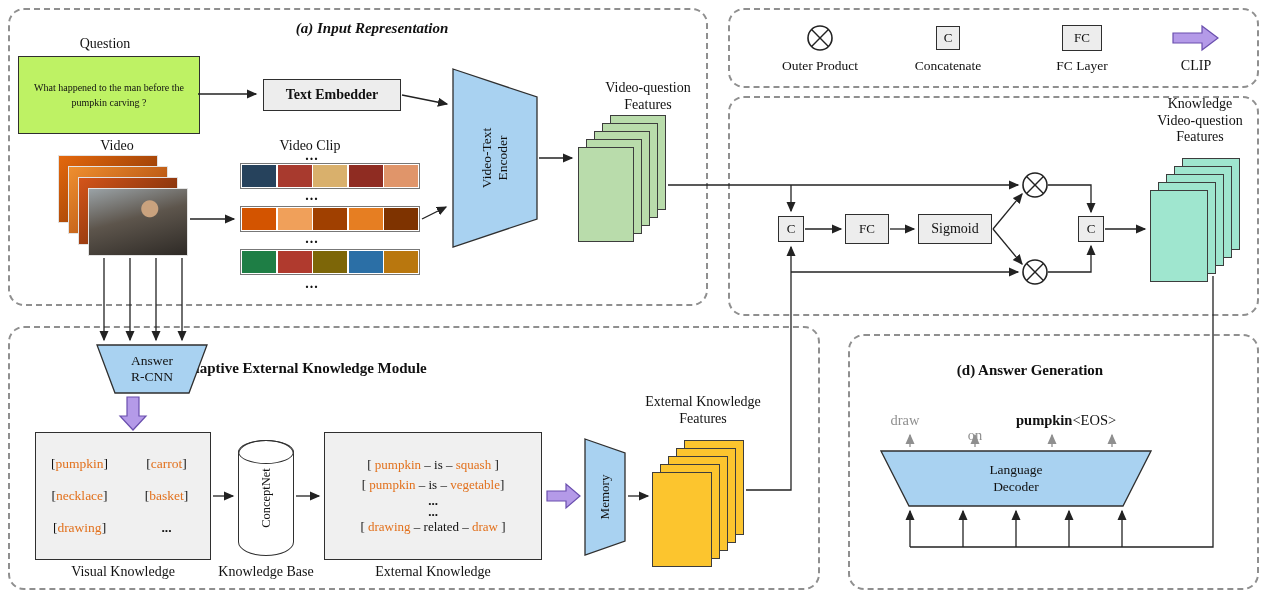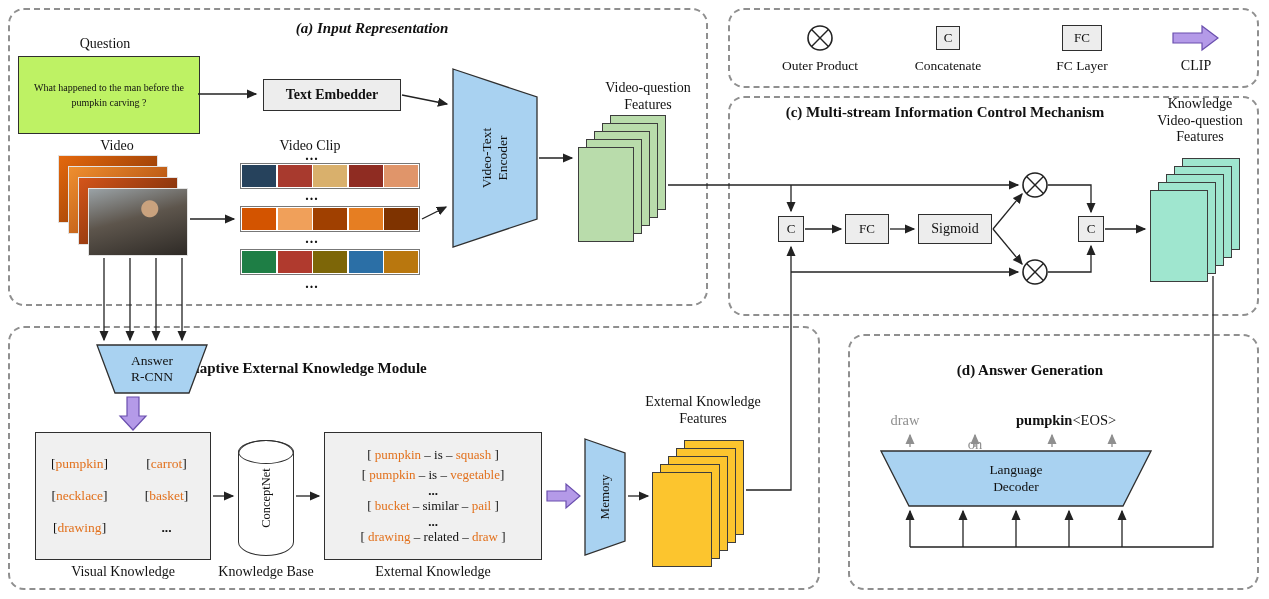--- a/index.html
+++ b/index.html
@@ -134,21 +134,20 @@
   <div class="box" style="left:1062px;top:25px;width:40px;height:26px;font-size:13px;">FC</div>
   <div class="lbl" style="left:1022px;top:58px;width:120px;font-size:13.5px;">FC Layer</div>
 
   <div class="shape" style="left:1172px;top:24px;">
     <svg width="48" height="28">
         <polygon points="1,9 30,9 30,2 46,14 30,26 30,19 1,19" fill="#b49ae8" stroke="#6a4fae" stroke-width="1.2"></polygon>
       </svg>
   </div>
   <div class="lbl" style="left:1146px;top:58px;width:100px;font-size:14px;">CLIP</div>
 
-  <div class="ptitle" style="left:745px;top:104px;width:400px;">(c) Multi-stream Information Control Mechanism</div>
 
   <div class="box zshape" style="left:778px;top:216px;width:26px;height:26px;font-size:13px;">C</div>
   <div class="box zshape" style="left:845px;top:214px;width:44px;height:30px;font-size:13px;">FC</div>
   <div class="box zshape" style="left:918px;top:214px;width:74px;height:30px;">Sigmoid</div>
 
   <div class="shape zshape" style="left:1021px;top:171px;">
     <svg width="28" height="28">
         <circle cx="14" cy="14" r="12" fill="#fff" stroke="#222" stroke-width="1.6"></circle>
         <line x1="5.6" y1="5.6" x2="22.4" y2="22.4" stroke="#222" stroke-width="1.4"></line>
         <line x1="22.4" y1="5.6" x2="5.6" y2="22.4" stroke="#222" stroke-width="1.4"></line>
@@ -207,21 +206,20 @@
 
   <div class="cyl zshape" style="left:238px;top:440px;width:56px;height:116px;">
     <div class="vtext" style="font-size:12.5px;">ConceptNet</div>
   </div>
   <div class="lbl" style="left:211px;top:564px;width:110px;">Knowledge Base</div>
 
   <div class="ek-box" style="left:324px;top:432px;width:218px;height:128px;">
     <div class="ek-row"><span>[ </span><span class="orange">pumpkin</span><span> – is – </span><span class="orange">squash</span><span> ]</span></div>
     <div class="ek-row"><span>[ </span><span class="orange">pumpkin</span><span> – is – </span><span class="orange">vegetable</span><span>]</span></div>
     <div class="ek-ellip">...</div>
-    <div class="ek-row"><span>[ </span><span class="orange">bucket</span><span> – similar – </span><span class="orange">pail</span><span> ]</span></div>
     <div class="ek-ellip">...</div>
     <div class="ek-row"><span>[ </span><span class="orange">drawing</span><span> – related – </span><span class="orange">draw</span><span> ]</span></div>
   </div>
   <div class="lbl" style="left:358px;top:564px;width:150px;">External Knowledge</div>
 
   <div class="shape zshape" style="left:546px;top:482px;">
     <svg width="36" height="28">
         <polygon points="1,9 20,9 20,2 34,14 20,26 20,19 1,19" fill="#b49ae8" stroke="#6a4fae" stroke-width="1.2"></polygon>
       </svg>
   </div>
@@ -241,21 +239,21 @@
     <div class="layer"></div>
     <div class="layer"></div>
     <div class="layer"></div>
     <div class="layer"></div>
     <div class="layer"></div>
   </div>
 
   <div class="ptitle" style="left:905px;top:362px;width:250px;">(d) Answer Generation</div>
 
   <div class="token tok-gray" style="left:875px;top:412px;width:60px;">draw</div>
-  <div class="token tok-gray" style="left:950px;top:436px;width:50px;">on</div>
+  <div class="token tok-gray" style="left:950px;top:427px;width:50px;">on</div>
   <div class="token" style="left:1016px;top:412px;width:160px;text-align:left;">
     <span class="tok-bold">pumpkin</span><span>&lt;EOS&gt;</span>
   </div>
 
   <div class="shape zshape" style="left:880px;top:450px;width:272px;height:57px;">
     <svg width="272" height="57">
         <polygon points="1,1 271,1 243,56 29,56" fill="#a9d2f1" stroke="#2f2f2f" stroke-width="1.3"></polygon>
       </svg>
     <div class="ctext">
       <div>Language</div>

